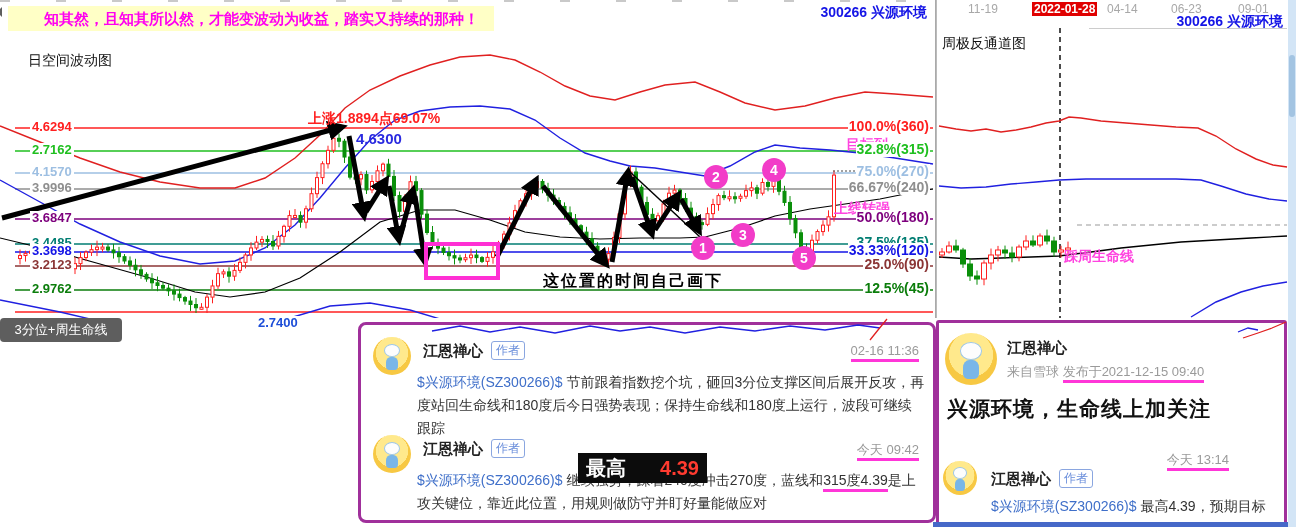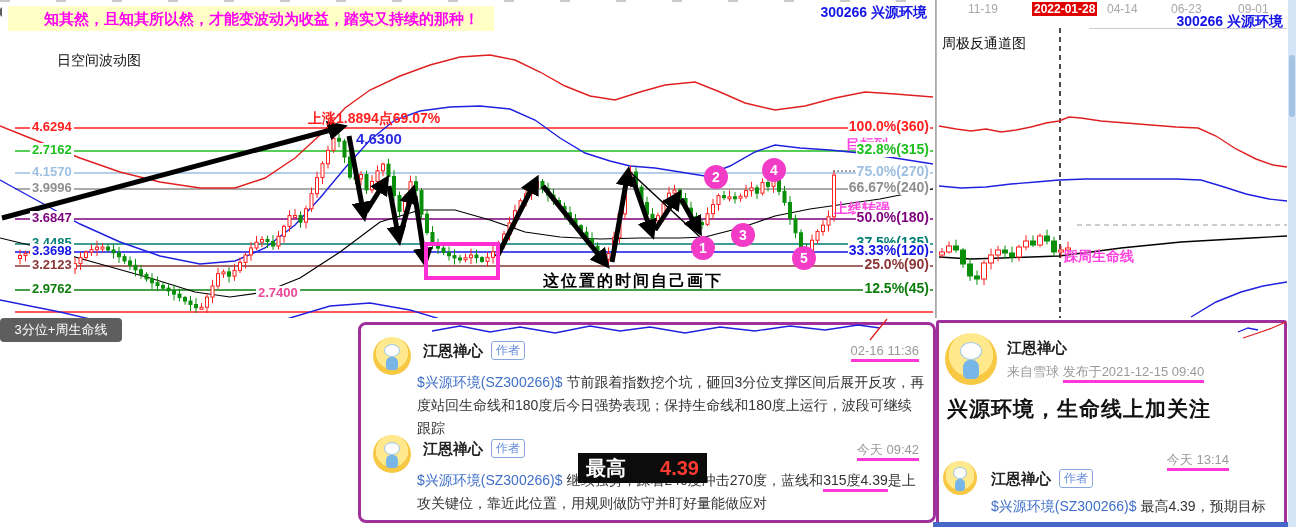--- a/index.html
+++ b/index.html
@@ -6,21 +6,21 @@
   #stage{position:relative;width:1296px;height:527px;background:#fff;overflow:hidden;
          font-family:"Liberation Sans","DejaVu Sans",sans-serif;}
   .abs{position:absolute;}
   
   #banner{left:8px;top:6px;width:486px;height:25px;background:#ffffc6;color:#ff00f0;
           font-weight:bold;font-size:15px;line-height:25px;padding-left:36px;box-sizing:border-box;z-index:6;}
   
   #daily{left:0;top:0;width:935px;height:318px;background:#fff;}
   #daily .topticks{left:0;top:0;width:935px;height:2px;
       background:repeating-linear-gradient(90deg,#c9c9c9 0 10px,transparent 10px 56px);}
-  #daily-title{left:28px;top:52px;font-size:14px;color:#111;margin-left:29px;}
+  #daily-title{left:28px;top:52px;font-size:14px;color:#111;}
   .stockname{color:#1414e6;font-size:14px;font-weight:bold;}
   #daily-stock{right:8px;top:4px;}
   .lv-label{position:absolute;font-size:13px;font-weight:bold;background:#fff;padding:0 2px;line-height:14px;}
   .pct-label{position:absolute;font-size:14px;font-weight:bold;background:#fff;padding:0 1px;line-height:15px;}
   #rise-label{left:308px;top:110px;color:#ff2020;font-size:14px;font-weight:bold;}
   #peak-price{left:356px;top:130px;color:#2a2ae0;font-size:15px;font-weight:bold;}
   #target-label{left:846px;top:136px;color:#ff44e0;font-size:14px;font-weight:bold;}
   #strong-label{left:834px;top:200px;color:#ff44e0;font-size:14px;font-weight:bold;}
   #note-label{left:543px;top:271px;color:#000;font-size:16px;font-weight:bold;letter-spacing:2px;}
   #gann-box{left:424px;top:242px;width:68px;height:30px;border:4px solid #ff2fd4;}
@@ -431,21 +431,21 @@
         <div class="lv-label" style="color: rgb(125, 0, 125); left: 30px; top: 211px;">3.6847</div>
         <div class="pct-label" style="color: rgb(125, 0, 125); right: 5px; top: 210px; margin-left: 28px;">50.0%(180)</div>
         <div class="lv-label" style="color: rgb(0, 125, 114); left: 30px; top: 236px;">3.4485</div>
         <div class="pct-label" style="color: rgb(0, 125, 114); right: 5px; top: 235px;">37.5%(135)</div>
         <div class="lv-label" style="color: rgb(20, 20, 230); left: 30px; top: 244px;">3.3698</div>
         <div class="pct-label" style="color: rgb(20, 20, 230); right: 5px; top: 243px;">33.33%(120)</div>
         <div class="lv-label" style="color: rgb(139, 53, 53); left: 30px; top: 258px;">3.2123</div>
         <div class="pct-label" style="color: rgb(139, 53, 53); right: 5px; top: 257px;">25.0%(90)</div>
         <div class="lv-label" style="color: rgb(11, 125, 11); left: 30px; top: 282px;">2.9762</div>
         <div class="pct-label" style="color: rgb(11, 125, 11); right: 5px; top: 281px;">12.5%(45)</div>
-        <div class="lv-label" style="color: #ec4899; left: 256px; top: 286px;">2.7400</div>
+        <div class="lv-label" style="color: #1d4ed8; left: 256px; top: 316px;">2.7400</div>
       </div>
     <div id="circles">
         <div class="numcircle" style="left: 691px; top: 236px;">1</div>
         <div class="numcircle" style="left: 704px; top: 165px;">2</div>
         <div class="numcircle" style="left: 731px; top: 223px;">3</div>
         <div class="numcircle" style="left: 762px; top: 158px;">4</div>
         <div class="numcircle" style="left: 792px; top: 246px;">5</div>
       </div>
   </div>
   <div id="vsep" class="abs"></div>

